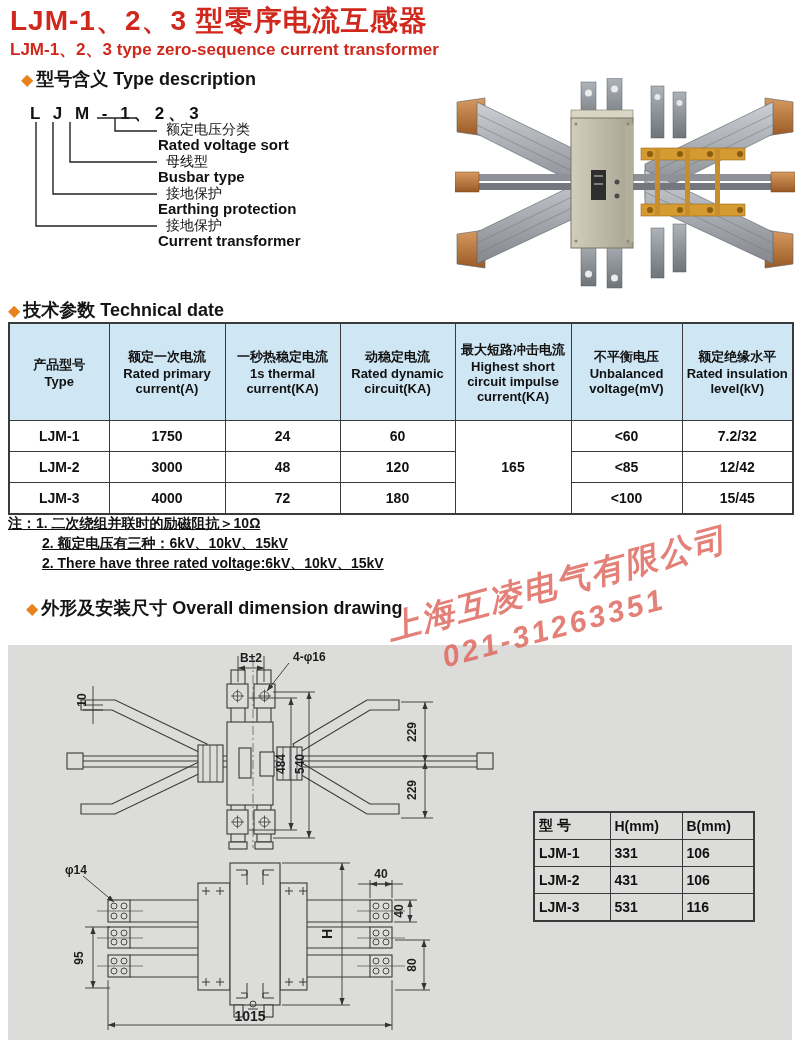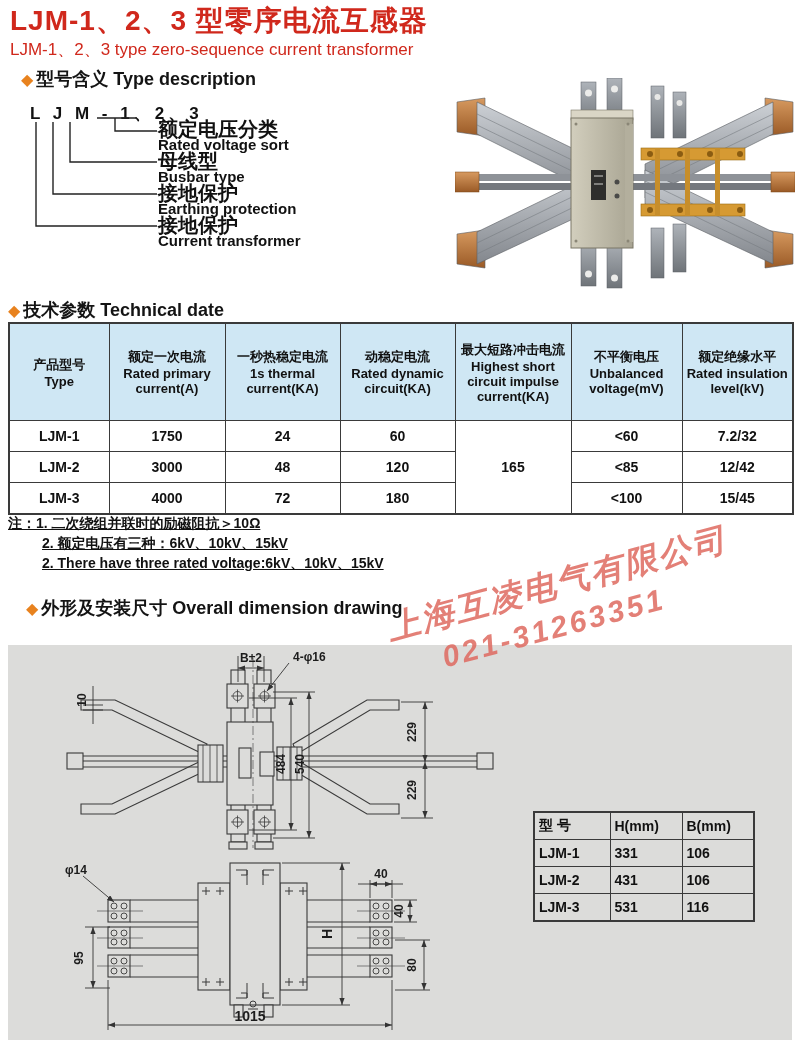--- a/index.html
+++ b/index.html
@@ -2,30 +2,30 @@
 <html><head>
 <meta charset="utf-8">
 <style>
   html,body{margin:0;padding:0;background:#fff;}
   .page{position:relative;width:800px;height:1047px;background:#ffffff;
         font-family:"Liberation Sans","DejaVu Sans",sans-serif;overflow:hidden;color:#111;}
   .abs{position:absolute;}
 
   
   .title{left:10px;top:2px;font-size:28px;font-weight:bold;color:#d0281c;letter-spacing:1px;}
-  .subtitle{left:10px;top:38px;font-size:17px;font-weight:normal;color:#d0281c;text-align:right;}
+  .subtitle{left:10px;top:38px;font-size:17px;font-weight:bold;color:#d0281c;text-align:right;}
 
   .sec-head{font-size:18px;font-weight:bold;color:#141414;white-space:nowrap;}
   .diamond{color:#e8821e;font-size:16px;margin-right:3px;}
 
   
   .model-row{left:30px;top:102px;font-size:17px;font-weight:bold;letter-spacing:4px;}
   .td-labels{left:158px;top:121px;}
   .td-item{height:32px;}
-  .td-cn{font-size:20px;font-weight:bold;line-height:16px;}
+  .td-cn{font-size:14px;font-weight:normal;line-height:16px;margin-left:8px;}
   .td-en{font-size:15px;font-weight:bold;line-height:16px;}
 
   
   table.tech{left:8px;top:322px;width:784px;border-collapse:collapse;table-layout:fixed;
              border:2px solid #3a3a3a;}
   table.tech th,table.tech td{border:1px solid #3a3a3a;text-align:center;vertical-align:middle;padding:1px 2px;}
   table.tech th{background:#cfe7f4;height:94px;font-size:13px;font-weight:bold;}
   table.tech th .en{display:block;font-weight:bold;}
   table.tech td{height:28px;font-size:14px;font-weight:bold;background:#fff;}
 

